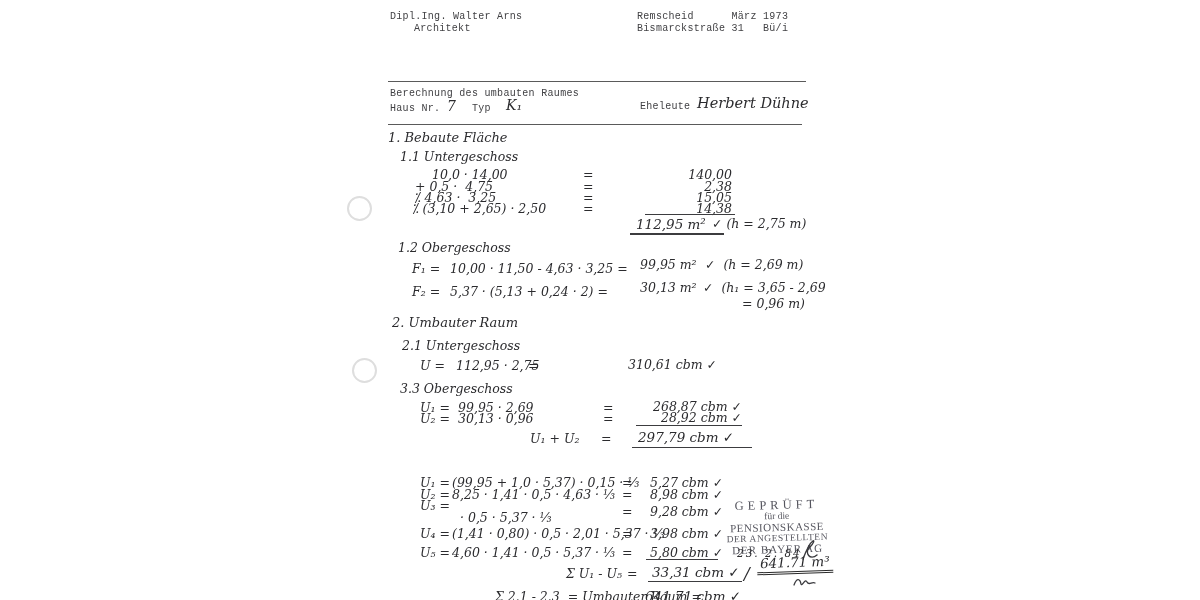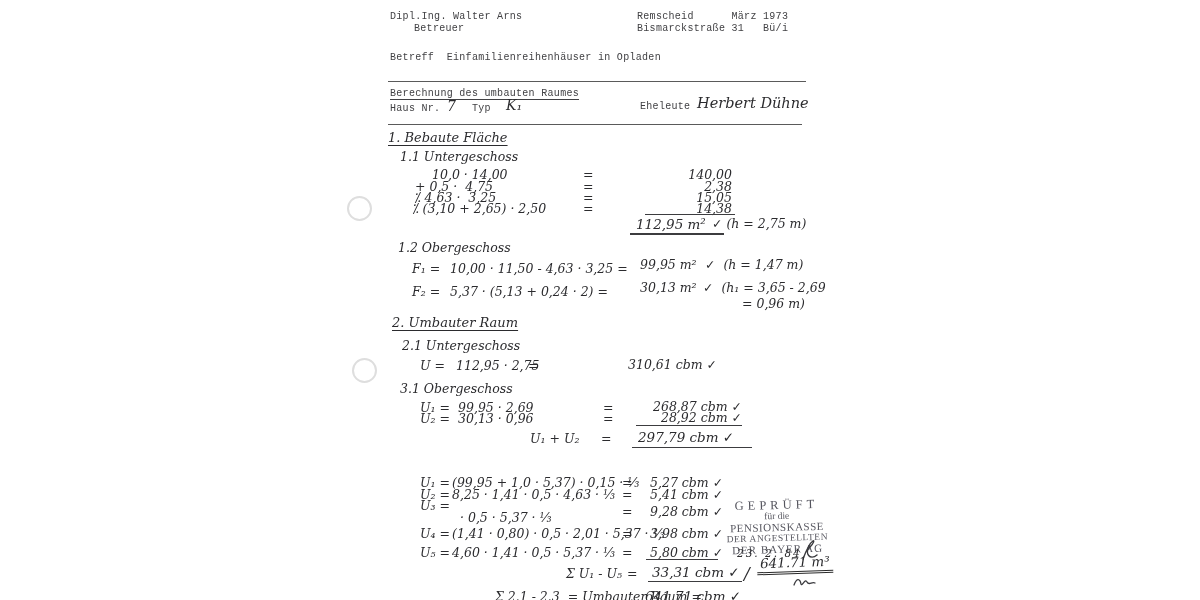--- a/index.html
+++ b/index.html
@@ -6,21 +6,21 @@
   body{width:1200px;height:600px;background:#ffffff;overflow:hidden;position:relative;
        font-family:"Liberation Sans",sans-serif;}
   .page{position:absolute;inset:0;background:#ffffff;}
   .abs{position:absolute;white-space:pre;}
   .t{font-family:"Liberation Mono","DejaVu Sans Mono",monospace;font-size:10px;
      color:#414144;letter-spacing:0.3px;}
   .h{font-family:"DejaVu Serif","DejaVu Sans",serif;font-style:italic;font-size:12.5px;
      color:#2b2b2e;}
   .h-big{font-size:13.5px;}
   .h-head{font-size:13px;}
-  .u{text-decoration:underline;text-underline-offset:3px;}
+  .u{text-underline-offset:3px;}
   .rule{position:absolute;height:1px;background:#5a5a5a;}
   .uline{position:absolute;height:1.4px;background:#3c3c3f;}
   .res{display:inline-block;text-align:right;}
   .stamp{position:absolute;left:718px;top:499px;width:118px;text-align:center;
          color:#55555e;font-family:"Liberation Serif","DejaVu Serif",serif;
          transform:rotate(-1.5deg);line-height:1.05;}
   .stamp .l1{font-size:12.5px;letter-spacing:4px;}
   .stamp .l2{font-size:9.5px;}
   .stamp .l3{font-size:11px;letter-spacing:0.5px;}
   .stamp .l4{font-size:9.5px;letter-spacing:0.5px;}
@@ -28,24 +28,23 @@
   .approval{border-bottom:3px double #2a2a2a;padding:0 3px 1px 3px;transform:rotate(-2deg);}
   .punch{position:absolute;width:21px;height:21px;border:2px solid #dedede;
          border-radius:50%;background:transparent;}
 </style>
 </head>
 <body>
 
 <div class="page">
 
   <span class="t abs" style="left:390px;top:11px">Dipl.Ing. Walter Arns</span>
-  <span class="t abs" style="left:414px;top:23px">Betreuer</span>
+  <span class="t abs" style="left:414px;top:23px">Architekt</span>
   <span class="t abs" style="left:637px;top:11px">Remscheid      März 1973</span>
   <span class="t abs" style="left:637px;top:23px">Bismarckstraße 31   Bü/i</span>
-  <span class="t abs" style="left:390px;top:52px">Betreff  Einfamilienreihenhäuser in Opladen</span>
 
   <div class="rule" style="left:388px;top:81px;width:418px"></div>
 
   <span class="t abs u" style="left:390px;top:88px">Berechnung des umbauten Raumes</span>
 
   <span class="t abs" style="left:390px;top:103px">Haus Nr.</span>
   <span class="h abs" style="left:447px;top:98px;font-size:14px">7</span>
   <span class="t abs" style="left:472px;top:103px">Typ</span>
   <span class="h abs" style="left:506px;top:97px;font-size:14px">K₁</span>
   <span class="t abs" style="left:640px;top:101px">Eheleute</span>
@@ -78,37 +77,37 @@
   <div class="uline" style="left:645px;top:214px;width:90px"></div>
   <span class="h h-big abs" style="left:636px;top:216px">112,95 m²</span>
   <span class="h abs" style="left:712px;top:216px">✓ (h = 2,75 m)</span>
   <div class="uline" style="left:630px;top:233px;width:94px;height:1.8px"></div>
 
   <span class="h abs" style="left:398px;top:240px">1.2 Obergeschoss</span>
 
   <span class="h abs" style="left:412px;top:261px">F₁ =</span>
   <span class="h abs" style="left:450px;top:261px">10,00 · 11,50 - 4,63 · 3,25 =</span>
   <span class="h abs" style="left:640px;top:257px">99,95 m²</span>
-  <span class="h abs" style="left:705px;top:257px">✓  (h = 1,47 m)</span>
+  <span class="h abs" style="left:705px;top:257px">✓  (h = 2,69 m)</span>
 
   <span class="h abs" style="left:412px;top:284px">F₂ =</span>
   <span class="h abs" style="left:450px;top:284px">5,37 · (5,13 + 0,24 · 2) =</span>
   <span class="h abs" style="left:640px;top:280px">30,13 m²</span>
   <span class="h abs" style="left:703px;top:280px">✓  (h₁ = 3,65 - 2,69</span>
   <span class="h abs" style="left:742px;top:296px">= 0,96 m)</span>
 
   <span class="h h-head abs u" style="left:392px;top:315px">2. Umbauter Raum</span>
   <span class="h abs" style="left:402px;top:338px">2.1 Untergeschoss</span>
 
   <span class="h abs" style="left:420px;top:358px">U =</span>
   <span class="h abs" style="left:456px;top:358px">112,95 · 2,75</span>
   <span class="h abs" style="left:528px;top:358px">=</span>
   <span class="h abs" style="left:628px;top:357px">310,61 cbm ✓</span>
 
-  <span class="h abs" style="left:400px;top:381px">3.1 Obergeschoss</span>
+  <span class="h abs" style="left:400px;top:381px">3.3 Obergeschoss</span>
 
   <span class="h abs" style="left:420px;top:400px">U₁ =</span>
   <span class="h abs" style="left:458px;top:400px">99,95 · 2,69</span>
   <span class="h abs" style="left:603px;top:400px">=</span>
   <span class="h abs res" style="left:638px;top:399px;width:104px">268,87 cbm ✓</span>
 
   <span class="h abs" style="left:420px;top:411px">U₂ =</span>
   <span class="h abs" style="left:458px;top:411px">30,13 · 0,96</span>
   <span class="h abs" style="left:603px;top:411px">=</span>
   <span class="h abs res" style="left:638px;top:410px;width:104px">28,92 cbm ✓</span>
@@ -122,21 +121,21 @@
 
 
   <span class="h abs" style="left:420px;top:475px">U₁ =</span>
   <span class="h abs" style="left:452px;top:475px">(99,95 + 1,0 · 5,37) · 0,15 · ⅓</span>
   <span class="h abs" style="left:622px;top:475px">=</span>
   <span class="h abs" style="left:650px;top:475px">5,27 cbm ✓</span>
 
   <span class="h abs" style="left:420px;top:487px">U₂ =</span>
   <span class="h abs" style="left:452px;top:487px">8,25 · 1,41 · 0,5 · 4,63 · ⅓</span>
   <span class="h abs" style="left:622px;top:487px">=</span>
-  <span class="h abs" style="left:650px;top:487px">5,41 cbm ✓</span>
+  <span class="h abs" style="left:650px;top:487px">8,98 cbm ✓</span>
 
   <span class="h abs" style="left:420px;top:498px">U₃ =</span>
   <span class="h abs" style="left:460px;top:510px">· 0,5 · 5,37 · ⅓</span>
   <span class="h abs" style="left:622px;top:504px">=</span>
   <span class="h abs" style="left:650px;top:504px">9,28 cbm ✓</span>
 
   <span class="h abs" style="left:420px;top:526px">U₄ =</span>
   <span class="h abs" style="left:452px;top:526px">(1,41 · 0,80) · 0,5 · 2,01 · 5,37 · ⅓</span>
   <span class="h abs" style="left:622px;top:526px">=</span>
   <span class="h abs" style="left:650px;top:526px">3,98 cbm ✓</span>

